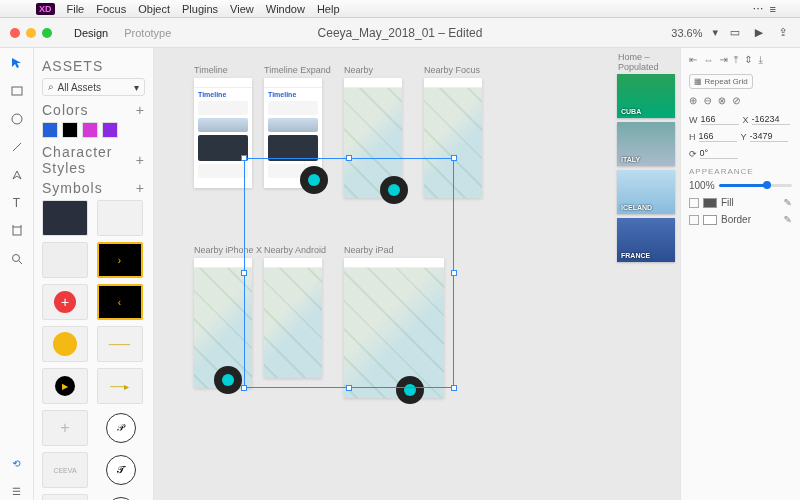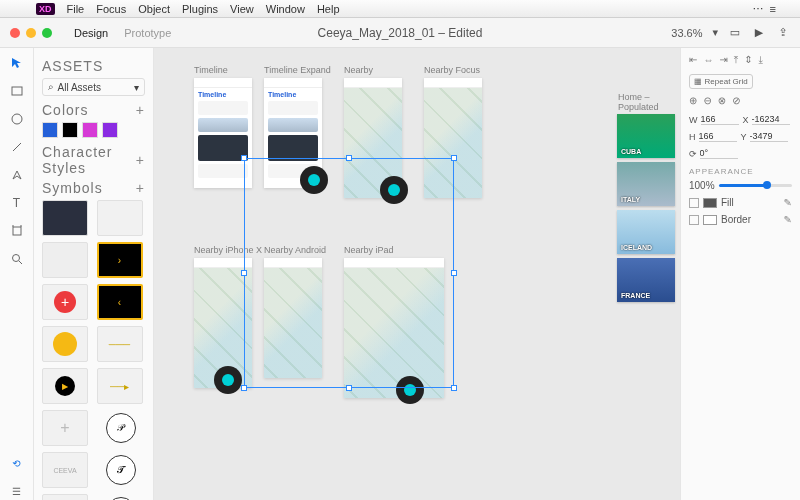--- a/index.html
+++ b/index.html
@@ -62,21 +62,21 @@
 .fab::after{content:""; width:12px; height:12px; background:#00d0d6; border-radius:50%;}
 
 .selection { position:absolute; border:1.5px solid #2e8bff; pointer-events:none; }
 .selection .h { position:absolute; width:6px; height:6px; background:#fff; border:1.5px solid #2e8bff; }
 .selection .h.tl{top:-4px;left:-4px;} .selection .h.tr{top:-4px;right:-4px;}
 .selection .h.bl{bottom:-4px;left:-4px;} .selection .h.br{bottom:-4px;right:-4px;}
 .selection .h.tm{top:-4px;left:50%;margin-left:-3px;} .selection .h.bm{bottom:-4px;left:50%;margin-left:-3px;}
 .selection .h.ml{left:-4px;top:50%;margin-top:-3px;} .selection .h.mr{right:-4px;top:50%;margin-top:-3px;}
 
 .rightcol { width: 68px; background:#e9e9e9; border-left:none; padding:0; overflow:hidden; }
-.rightcol .lbl{font-size:9px; color:#808080; padding:4px 6px 2px;margin-top:40px;}
+.rightcol .lbl{font-size:9px; color:#808080; padding:4px 6px 2px;}
 .thumb { width:58px; height:44px; margin:0 auto 4px; background:#888; background-size:cover; position:relative; box-shadow:0 1px 2px rgba(0,0,0,.2); }
 .thumb .tag{position:absolute; bottom:3px; left:4px; font-size:7px; color:#fff; font-weight:600; text-shadow:0 0 2px #000;}
 .thumb.cuba{background:linear-gradient(#2aa05a,#0a7);}
 .thumb.italy{background:linear-gradient(#7aa,#abc);}
 .thumb.iceland{background:linear-gradient(#bde,#8bd);}
 .thumb.france{background:linear-gradient(#4a6fb5,#2a4d8f);}
 
 .inspector { width: 120px; background:#fafafa; border-left:1px solid #e5e5e5; padding:6px 8px; font-size:10px; color:#555; }
 .insp-row{display:flex; align-items:center; gap:4px; margin-bottom:6px;}
 .insp-icons{display:flex; gap:6px; color:#777; margin-bottom:8px; flex-wrap:wrap; }

